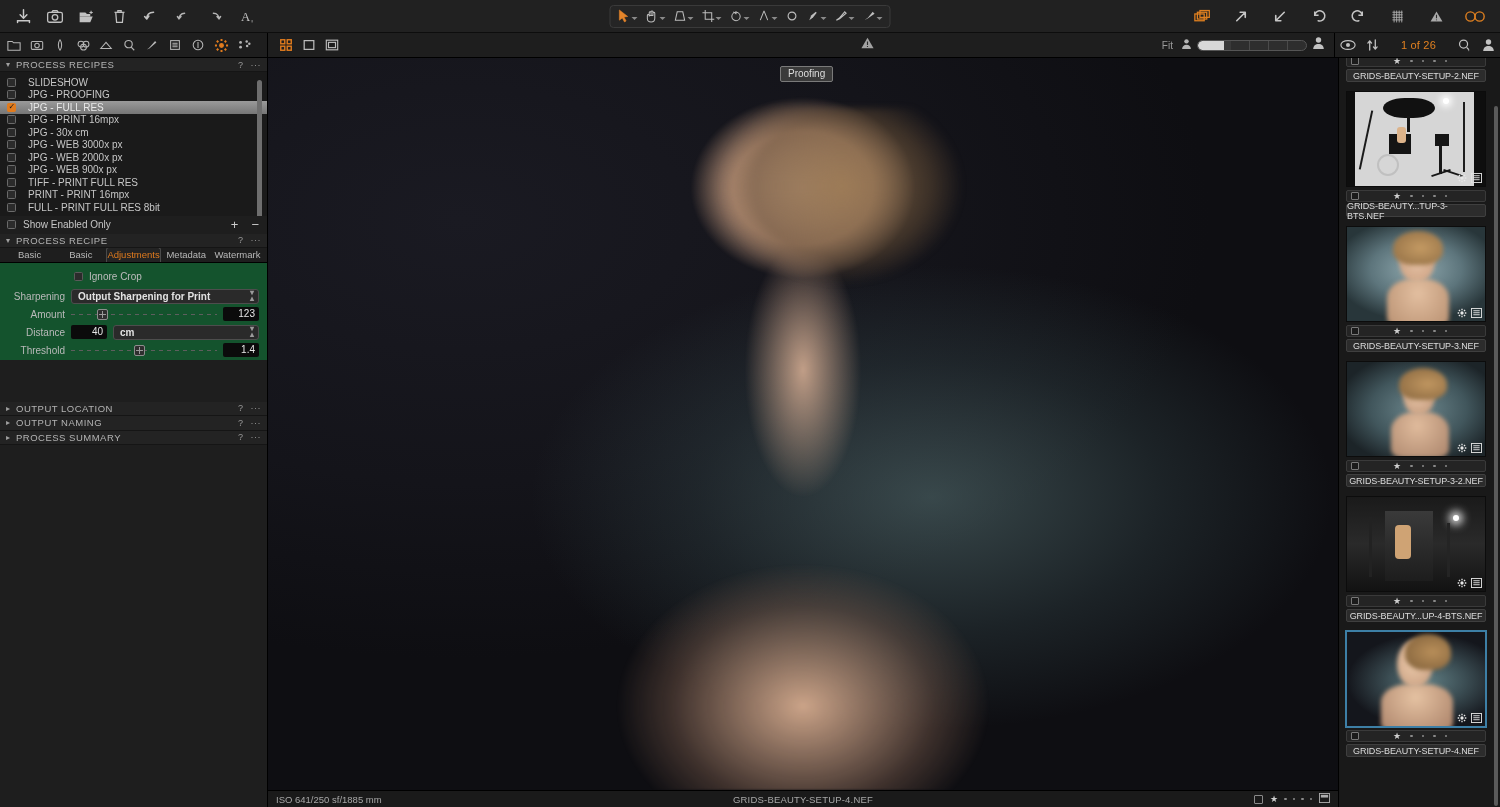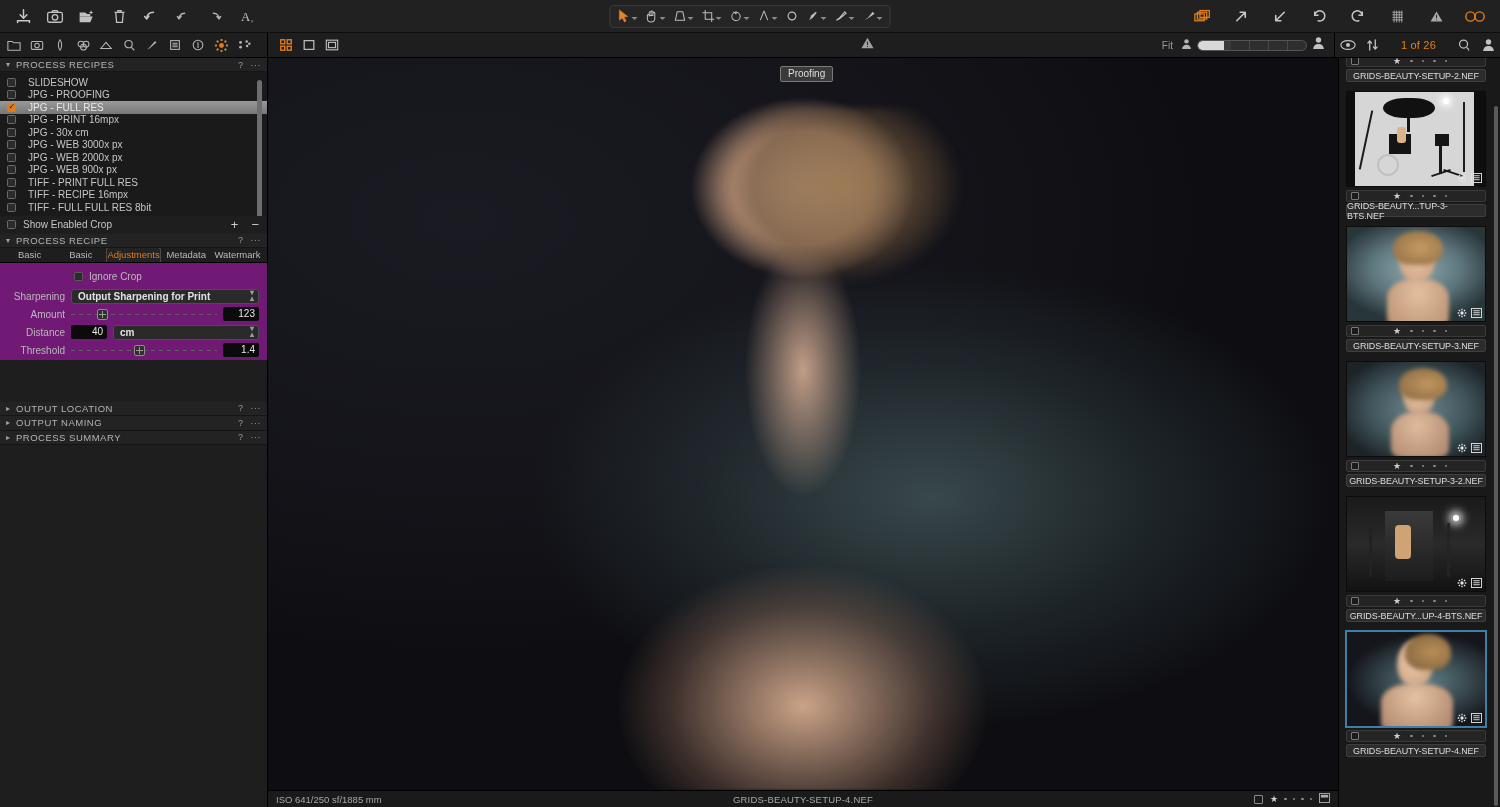--- a/index.html
+++ b/index.html
@@ -89,21 +89,21 @@
   .pm-btns { position: absolute; right: 8px; display: flex; gap: 13px; align-items: center;
              font-size: 13px; color: #cdcdcd; }
 
   
   .tabs { height: 15px; display: flex; background: #1e1e1e; padding: 0 4px; align-items: flex-end;
           border-bottom: 1px solid #000; }
   .tab { flex: 1; text-align: center; font-size: 9.5px; color: #b8b8b8; padding: 1px 0 2px; }
   .tab.active { color: #e07b1e; border: 1px solid #4a4a4a; border-bottom: none;
                 border-radius: 3px 3px 0 0; background: #232323; }
 
-  .adjust { padding: 6px 8px 0 0; background: #701a75; }
+  .adjust { padding: 6px 8px 0 0; background: #14532d; }
   .arow { display: flex; align-items: center; height: 17px; margin-bottom: 1px; }
   .alabel { width: 65px; text-align: right; font-size: 10px; color: #b9b9b9; margin-right: 6px; }
   .ignore-row { display:flex; align-items:center; padding-left:74px; height: 16px; margin-bottom: 3px; }
   .ignore-row .cbox { margin-right: 6px; border-color:#5a5a5a; }
   .ignore-row span { font-size: 10px; color: #bcbcbc; }
   .selectbox {
     flex: 1; height: 15px; background: #2a2a2a; border: 1px solid #4d4d4d; border-radius: 3px;
     display: flex; align-items: center; padding: 0 6px; font-size: 10px; color: #e2e2e2;
     font-weight: bold; position: relative;
   }
@@ -607,32 +607,32 @@
         <div class="recipe-row">
             <span class="cbox"></span>
             <span>JPG - WEB 900x px</span>
           </div>
         <div class="recipe-row">
             <span class="cbox"></span>
             <span>TIFF - PRINT FULL RES</span>
           </div>
         <div class="recipe-row">
             <span class="cbox"></span>
-            <span>TIFF - RECIPE 16mpx</span>
+            <span>PRINT - PRINT 16mpx</span>
           </div>
         <div class="recipe-row">
             <span class="cbox"></span>
-            <span>TIFF - FULL FULL RES 8bit</span>
+            <span>FULL - PRINT FULL RES 8bit</span>
           </div>
         <div class="rscroll"></div>
       </div>
 
       <div class="enabled-row">
         <span class="cbox"></span>
-        <span>Show Enabled Crop</span>
+        <span>Show Enabled Only</span>
         <span class="pm-btns">
           <span>+</span>
           <span>−</span>
         </span>
       </div>
 
       <div class="section-head">
         <span class="disc">▾</span>
         <span>PROCESS RECIPE</span>
         <span class="sh-right">

